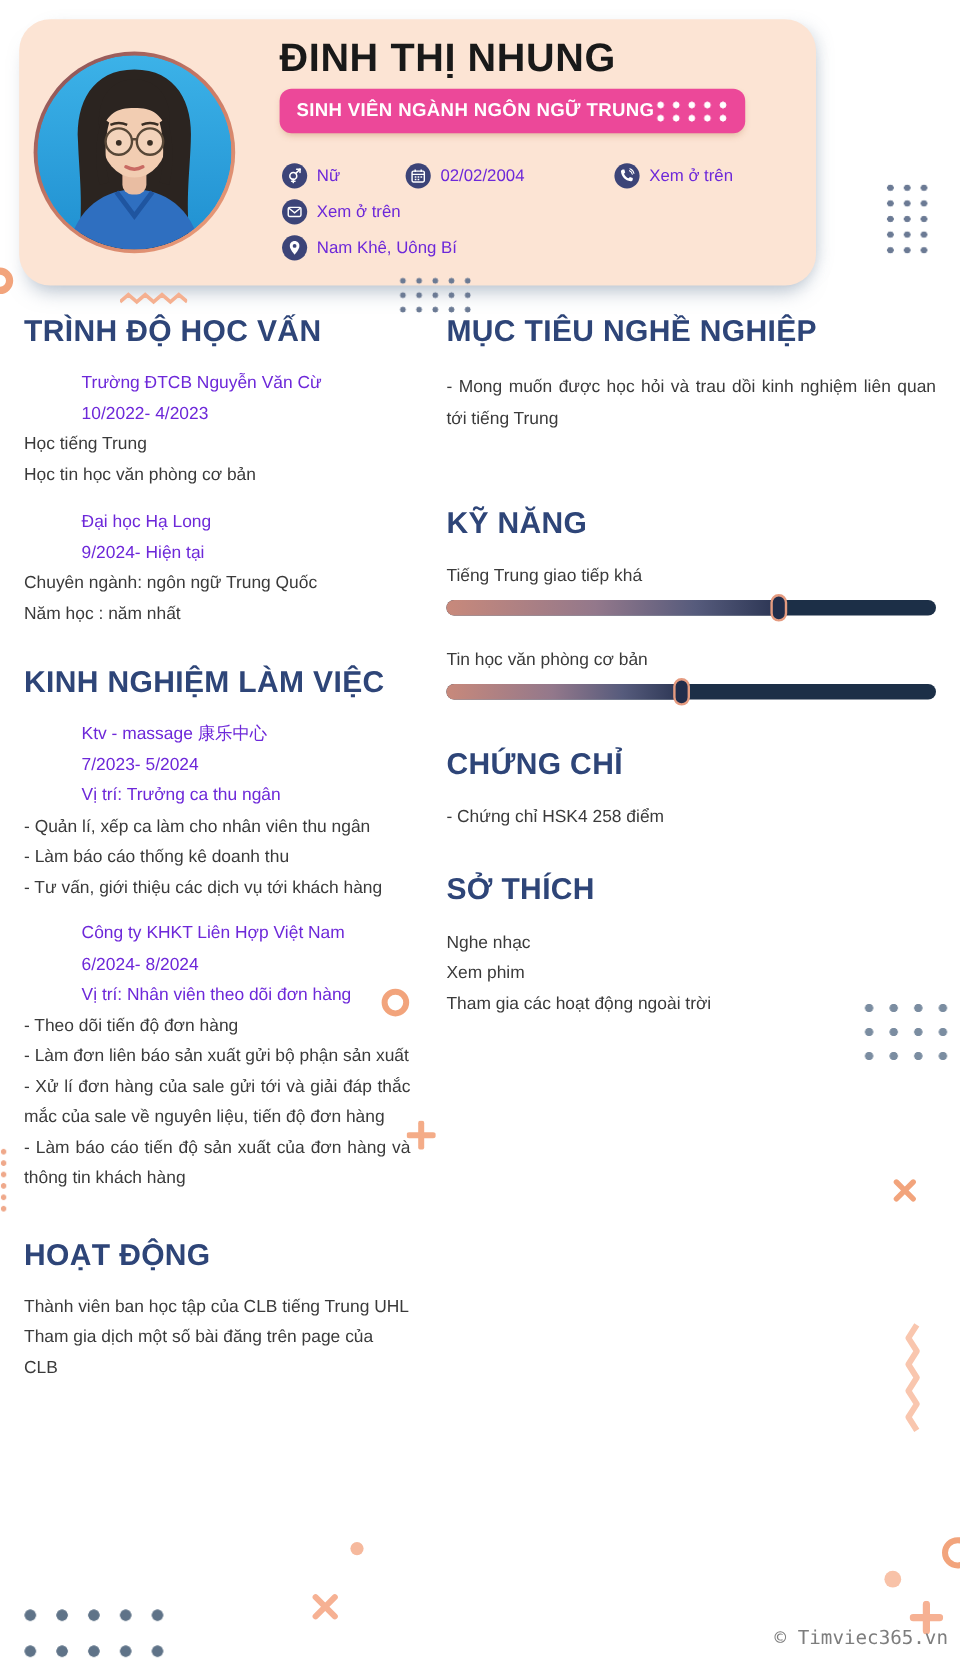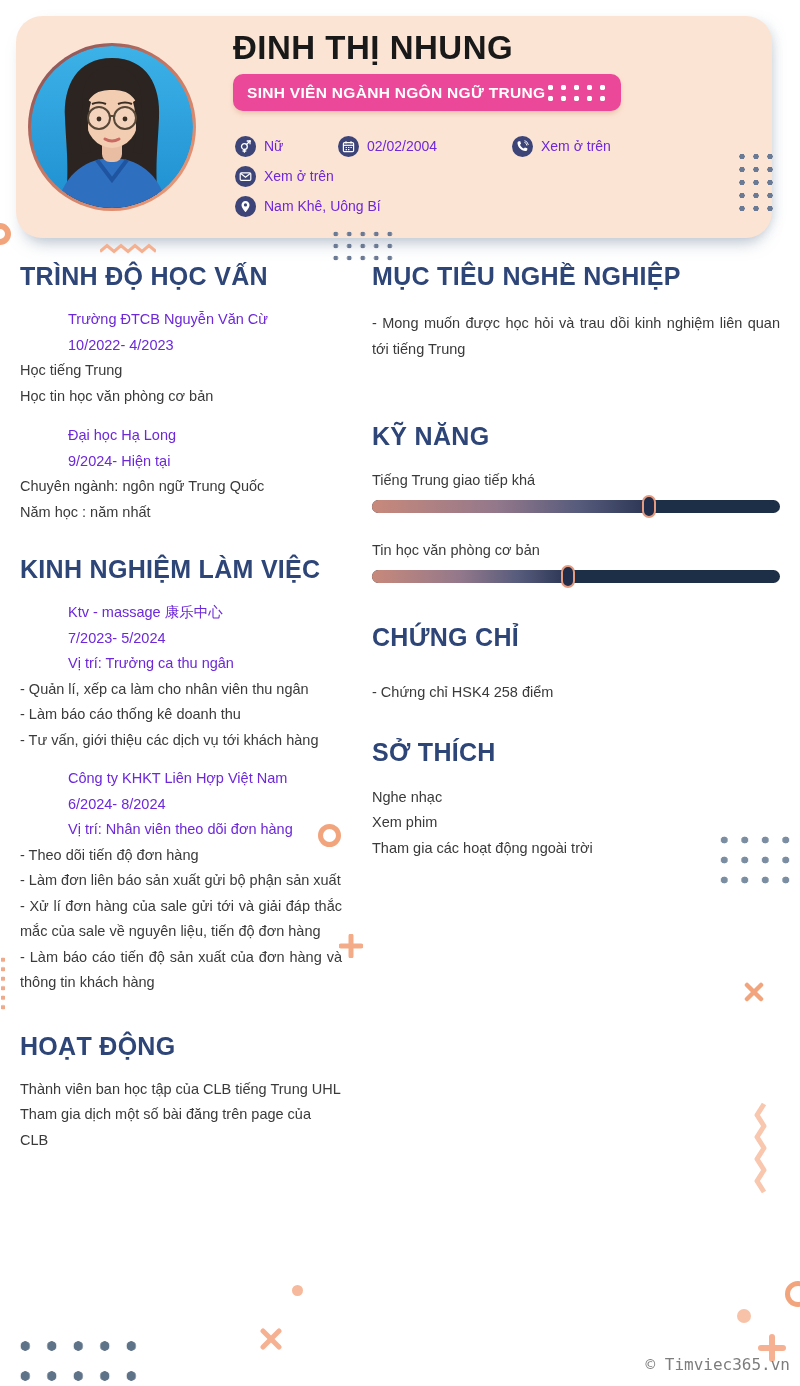--- a/index.html
+++ b/index.html
@@ -4,21 +4,21 @@
 <style>
   * { margin:0; padding:0; box-sizing:border-box; }
   html,body { width:800px; height:1386px; }
   body {
     position:relative; overflow:hidden; background:#ffffff;
     font-family:"Liberation Sans","DejaVu Sans",sans-serif;
   }
 
   
   .header-card {
-    position:absolute; left:16px; top:16px; width:756px; height:222px;
+    position:absolute; left:16px; top:16px; width:664px; height:222px;
     background:#fce4d4; border-radius:26px;
     box-shadow:0 12px 16px -8px rgba(113,134,157,.5), 8px 0 14px -8px rgba(113,134,157,.35);
   }
   .avatar-ring {
     position:absolute; left:12px; top:27px; width:168px; height:168px;
     border-radius:50%; padding:3px;
     background:linear-gradient(140deg,#7c4b56 0%,#c77763 45%,#f0a17c 100%);
   }
   .avatar-ring svg { display:block; border-radius:50%; }
   .cv-name {
@@ -278,21 +278,21 @@
     </div>
   </div>
   <div class="skill">
     <div class="skill-label">Tin học văn phòng cơ bản</div>
     <div class="skill-bar">
       <div class="skill-fill" style="width: 48%;"></div>
       <div class="skill-thumb" style="left: 48%;"></div>
     </div>
   </div>
 
-  <div class="section-heading mt40" style="margin-bottom:28px;">CHỨNG CHỈ</div>
+  <div class="section-heading mt40" style="margin-bottom:17px;">CHỨNG CHỈ</div>
   <div class="line">- Chứng chỉ HSK4 258 điểm</div>
 
   <div class="section-heading mt32" style="margin-bottom:18px;">SỞ THÍCH</div>
   <div class="line">Nghe nhạc</div>
   <div class="line">Xem phim</div>
   <div class="line">Tham gia các hoạt động ngoài trời</div>
 </div>
 
 <span class="ring ring-top-left"></span>
 <svg class="deco-svg" style="left:100px; top:242px;" width="56" height="13">

